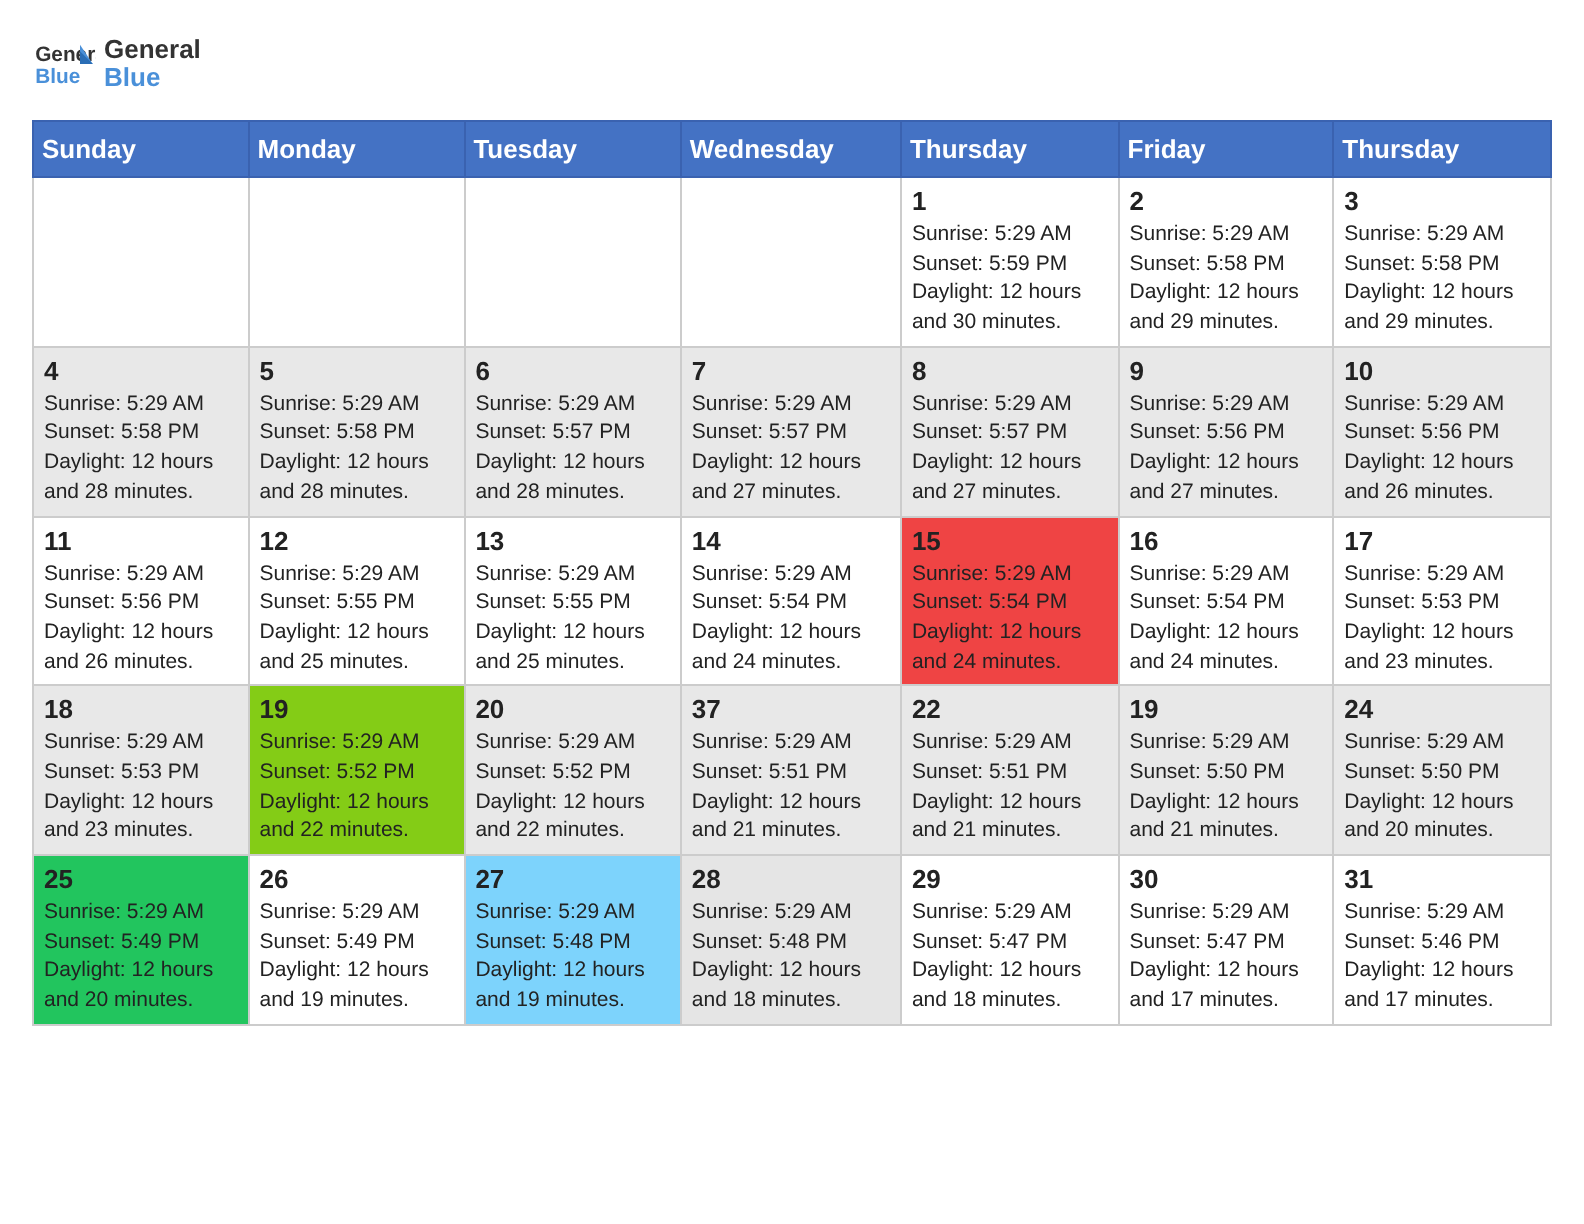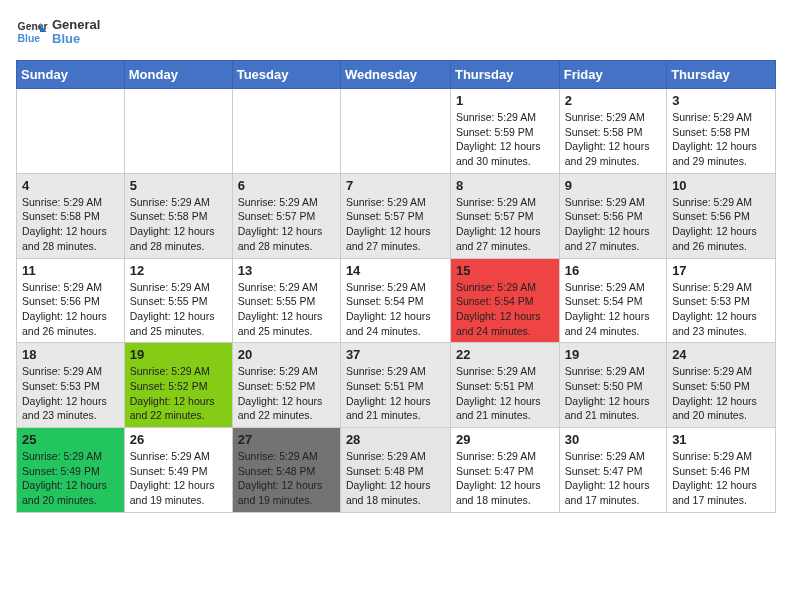--- a/index.html
+++ b/index.html
@@ -278,21 +278,21 @@
           <div class="day-info" style="white-space: pre-line;">Sunrise: 5:29 AM
 Sunset: 5:49 PM
 Daylight: 12 hours and 20 minutes.</div>
         </td>
         <td style="background: rgb(255, 255, 255);">
           <span class="day-number">26</span>
           <div class="day-info" style="white-space: pre-line;">Sunrise: 5:29 AM
 Sunset: 5:49 PM
 Daylight: 12 hours and 19 minutes.</div>
         </td>
-        <td style="background: #737373;">
+        <td style="background: #7dd3fc;">
           <span class="day-number">27</span>
           <div class="day-info" style="white-space: pre-line;">Sunrise: 5:29 AM
 Sunset: 5:48 PM
 Daylight: 12 hours and 19 minutes.</div>
         </td>
         <td style="background: #e5e5e5;">
           <span class="day-number">28</span>
           <div class="day-info" style="white-space: pre-line;">Sunrise: 5:29 AM
 Sunset: 5:48 PM
 Daylight: 12 hours and 18 minutes.</div>

